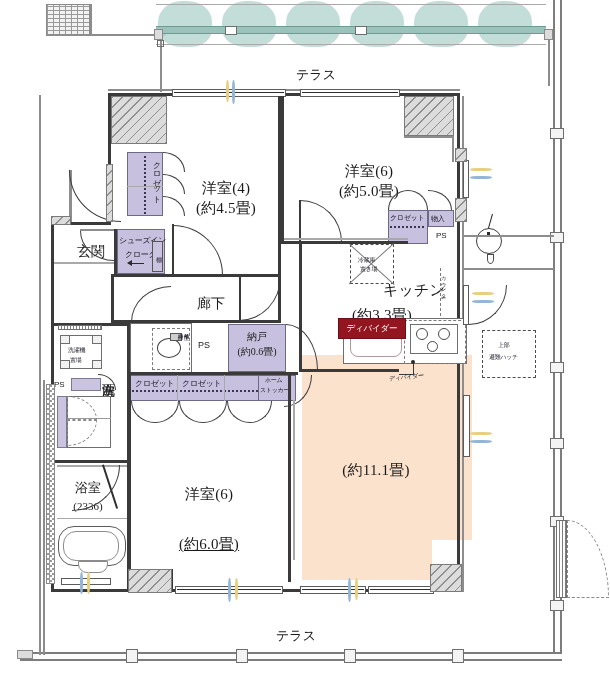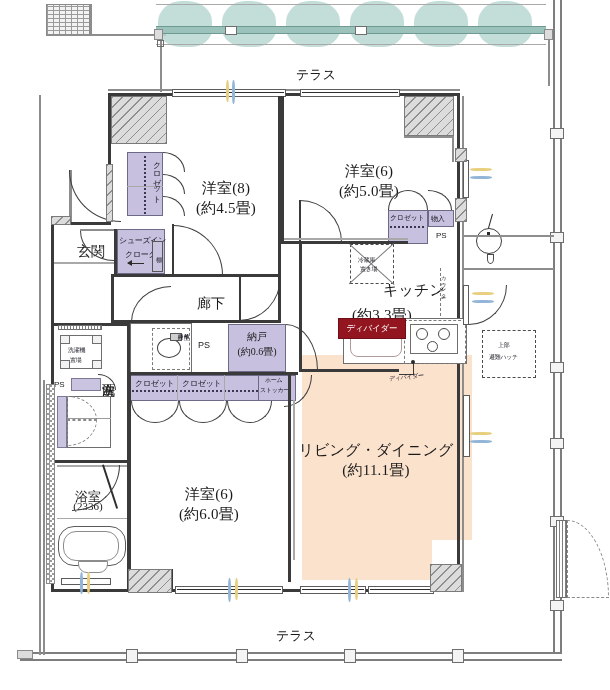--- a/index.html
+++ b/index.html
@@ -184,21 +184,21 @@
 
   <div class="abs wall" style="left:51px;top:589px;width:405px;height:3px;"></div>
 
   <div class="abs wall" style="left:457px;top:96px;width:3px;height:496px;"></div>
   <div class="abs wall-light" style="left:462px;top:96px;width:2px;height:496px;"></div>
 
   <div class="abs wall-light" style="left:108px;top:89px;width:352px;height:2px;"></div>
 
   <div class="abs hatch" style="left:111px;top:96px;width:56px;height:48px;"></div>
 
-  <div class="lbl room" style="left:226px;top:180px;transform:translateX(-50%);">洋室(8)</div>
+  <div class="lbl room" style="left:226px;top:180px;transform:translateX(-50%);">洋室(4)</div>
   <div class="lbl room" style="left:226px;top:200px;transform:translateX(-50%);">(約4.5畳)</div>
 
   <div class="abs sash" style="left:172px;top:89px;width:114px;height:8px;"></div>
   <div class="abs sash-bar" style="left:174px;top:92px;width:110px;height:1px;"></div>
   <div class="abs breeze-b" style="left:232px;top:80px;width:3px;height:24px;"></div>
   <div class="abs breeze-y" style="left:226px;top:80px;width:3px;height:22px;"></div>
 
   <div class="abs fill-closet" style="left:127px;top:152px;width:36px;height:64px;"></div>
   <div class="abs dots-v" style="left:144px;top:154px;height:60px;"></div>
   <div class="abs wall-hair" style="left:127px;top:186px;width:36px;height:1px;"></div>
@@ -276,21 +276,21 @@
   <div class="abs arc arc-br" style="left:250px;top:401px;width:22px;height:22px;"></div>
 
   <div class="abs fill-closet" style="left:258px;top:375px;width:38px;height:26px;"></div>
   <div class="cap" style="left:265px;top:376px;font-size:6px;">ホーム</div>
   <div class="cap" style="left:260px;top:386px;font-size:6px;">ストッカー</div>
   <div class="abs arc arc-br" style="left:284px;top:375px;width:28px;height:32px;"></div>
 
   <div class="abs wall" style="left:128px;top:372px;width:170px;height:3px;"></div>
 
   <div class="lbl room" style="left:209px;top:486px;transform:translateX(-50%);">洋室(6)</div>
-  <div class="lbl room" style="left:209px;top:506px;transform:translateX(-50%);">(約6.0畳)</div>
+  <div class="lbl room" style="left:209px;top:536px;transform:translateX(-50%);text-decoration:underline;">(約6.0畳)</div>
 
   <div class="abs wall" style="left:288px;top:372px;width:3px;height:210px;"></div>
   <div class="abs wall-hair" style="left:293px;top:400px;width:2px;height:160px;"></div>
 
   <div class="abs wall" style="left:128px;top:372px;width:3px;height:200px;"></div>
   <div class="abs wall" style="left:128px;top:569px;width:45px;height:3px;"></div>
   <div class="abs wall" style="left:170px;top:569px;width:3px;height:22px;"></div>
 
   <div class="abs sash" style="left:175px;top:586px;width:108px;height:8px;"></div>
   <div class="abs sash-bar" style="left:177px;top:589px;width:104px;height:1px;"></div>
@@ -319,21 +319,21 @@
   <div class="cap v" style="left:102px;top:390px;font-size:5.5px;">リネン庫</div>
 
   <div class="abs fill-closet-soft" style="left:57px;top:396px;width:10px;height:52px;"></div>
   <div class="abs outline" style="left:67px;top:396px;width:44px;height:52px;background:#fff;"></div>
   <div class="abs" style="left:67px;top:418px;width:44px;height:1px;background:#9b9b9b;"></div>
   <div class="abs arc-dash arc-tr" style="left:67px;top:396px;width:30px;height:24px;"></div>
   <div class="abs arc-dash arc-br" style="left:67px;top:420px;width:30px;height:26px;"></div>
 
   <div class="abs hatch-chk" style="left:46px;top:384px;width:9px;height:200px;"></div>
 
-  <div class="lbl room2" style="left:88px;top:481px;transform:translateX(-50%);font-size:13px;margin-top:9px;">浴室</div>
+  <div class="lbl room2" style="left:88px;top:481px;transform:translateX(-50%);font-size:13px;">浴室</div>
   <div class="lbl med" style="left:88px;top:500px;transform:translateX(-50%);font-size:11px;">(2336)</div>
 
   <div class="abs wall" style="left:127px;top:463px;width:3px;height:126px;"></div>
   <div class="abs wall-hair" style="left:57px;top:465px;width:70px;height:2px;"></div>
   <div class="abs" style="left:102px;top:465px;width:2px;height:46px;background:#2f2f2f;transform:rotate(-18deg);transform-origin:top left;"></div>
   <div class="abs arc arc-br" style="left:72px;top:465px;width:48px;height:46px;"></div>
   <div class="abs wall-hair" style="left:57px;top:518px;width:70px;height:1px;"></div>
 
   <div class="abs" style="left:58px;top:526px;width:68px;height:40px;border:1px solid #5a5a5a;border-radius:16px;background:#fff;"></div>
   <div class="abs" style="left:63px;top:531px;width:56px;height:30px;border:1px solid #8c8c8c;border-radius:13px;background:#fff;"></div>
@@ -420,21 +420,20 @@
   <div class="abs sash" style="left:463px;top:160px;width:6px;height:38px;"></div>
   <div class="abs breeze-b" style="left:470px;top:176px;width:22px;height:3px;"></div>
   <div class="abs breeze-y" style="left:470px;top:168px;width:22px;height:3px;"></div>
   <div class="abs hatch" style="left:455px;top:148px;width:12px;height:14px;"></div>
   <div class="abs hatch" style="left:455px;top:198px;width:12px;height:24px;"></div>
 
   <div class="abs hatch" style="left:404px;top:96px;width:50px;height:40px;"></div>
   <div class="abs wall-light" style="left:404px;top:136px;width:50px;height:2px;"></div>
   <div class="abs wall-light" style="left:452px;top:136px;width:2px;height:26px;"></div>
 
-  <div class="lbl room" style="left:376px;top:442px;transform:translateX(-50%);">リビング・ダイニング</div>
   <div class="lbl room" style="left:376px;top:462px;transform:translateX(-50%);">(約11.1畳)</div>
 
   <div class="abs sash" style="left:463px;top:395px;width:7px;height:62px;"></div>
   <div class="abs breeze-b" style="left:470px;top:440px;width:22px;height:3px;"></div>
   <div class="abs breeze-y" style="left:470px;top:432px;width:22px;height:3px;"></div>
 
   <div class="abs sash" style="left:300px;top:586px;width:66px;height:8px;"></div>
   <div class="abs sash-bar" style="left:302px;top:589px;width:62px;height:1px;"></div>
   <div class="abs sash" style="left:368px;top:586px;width:66px;height:8px;"></div>
   <div class="abs sash-bar" style="left:370px;top:589px;width:62px;height:1px;"></div>

